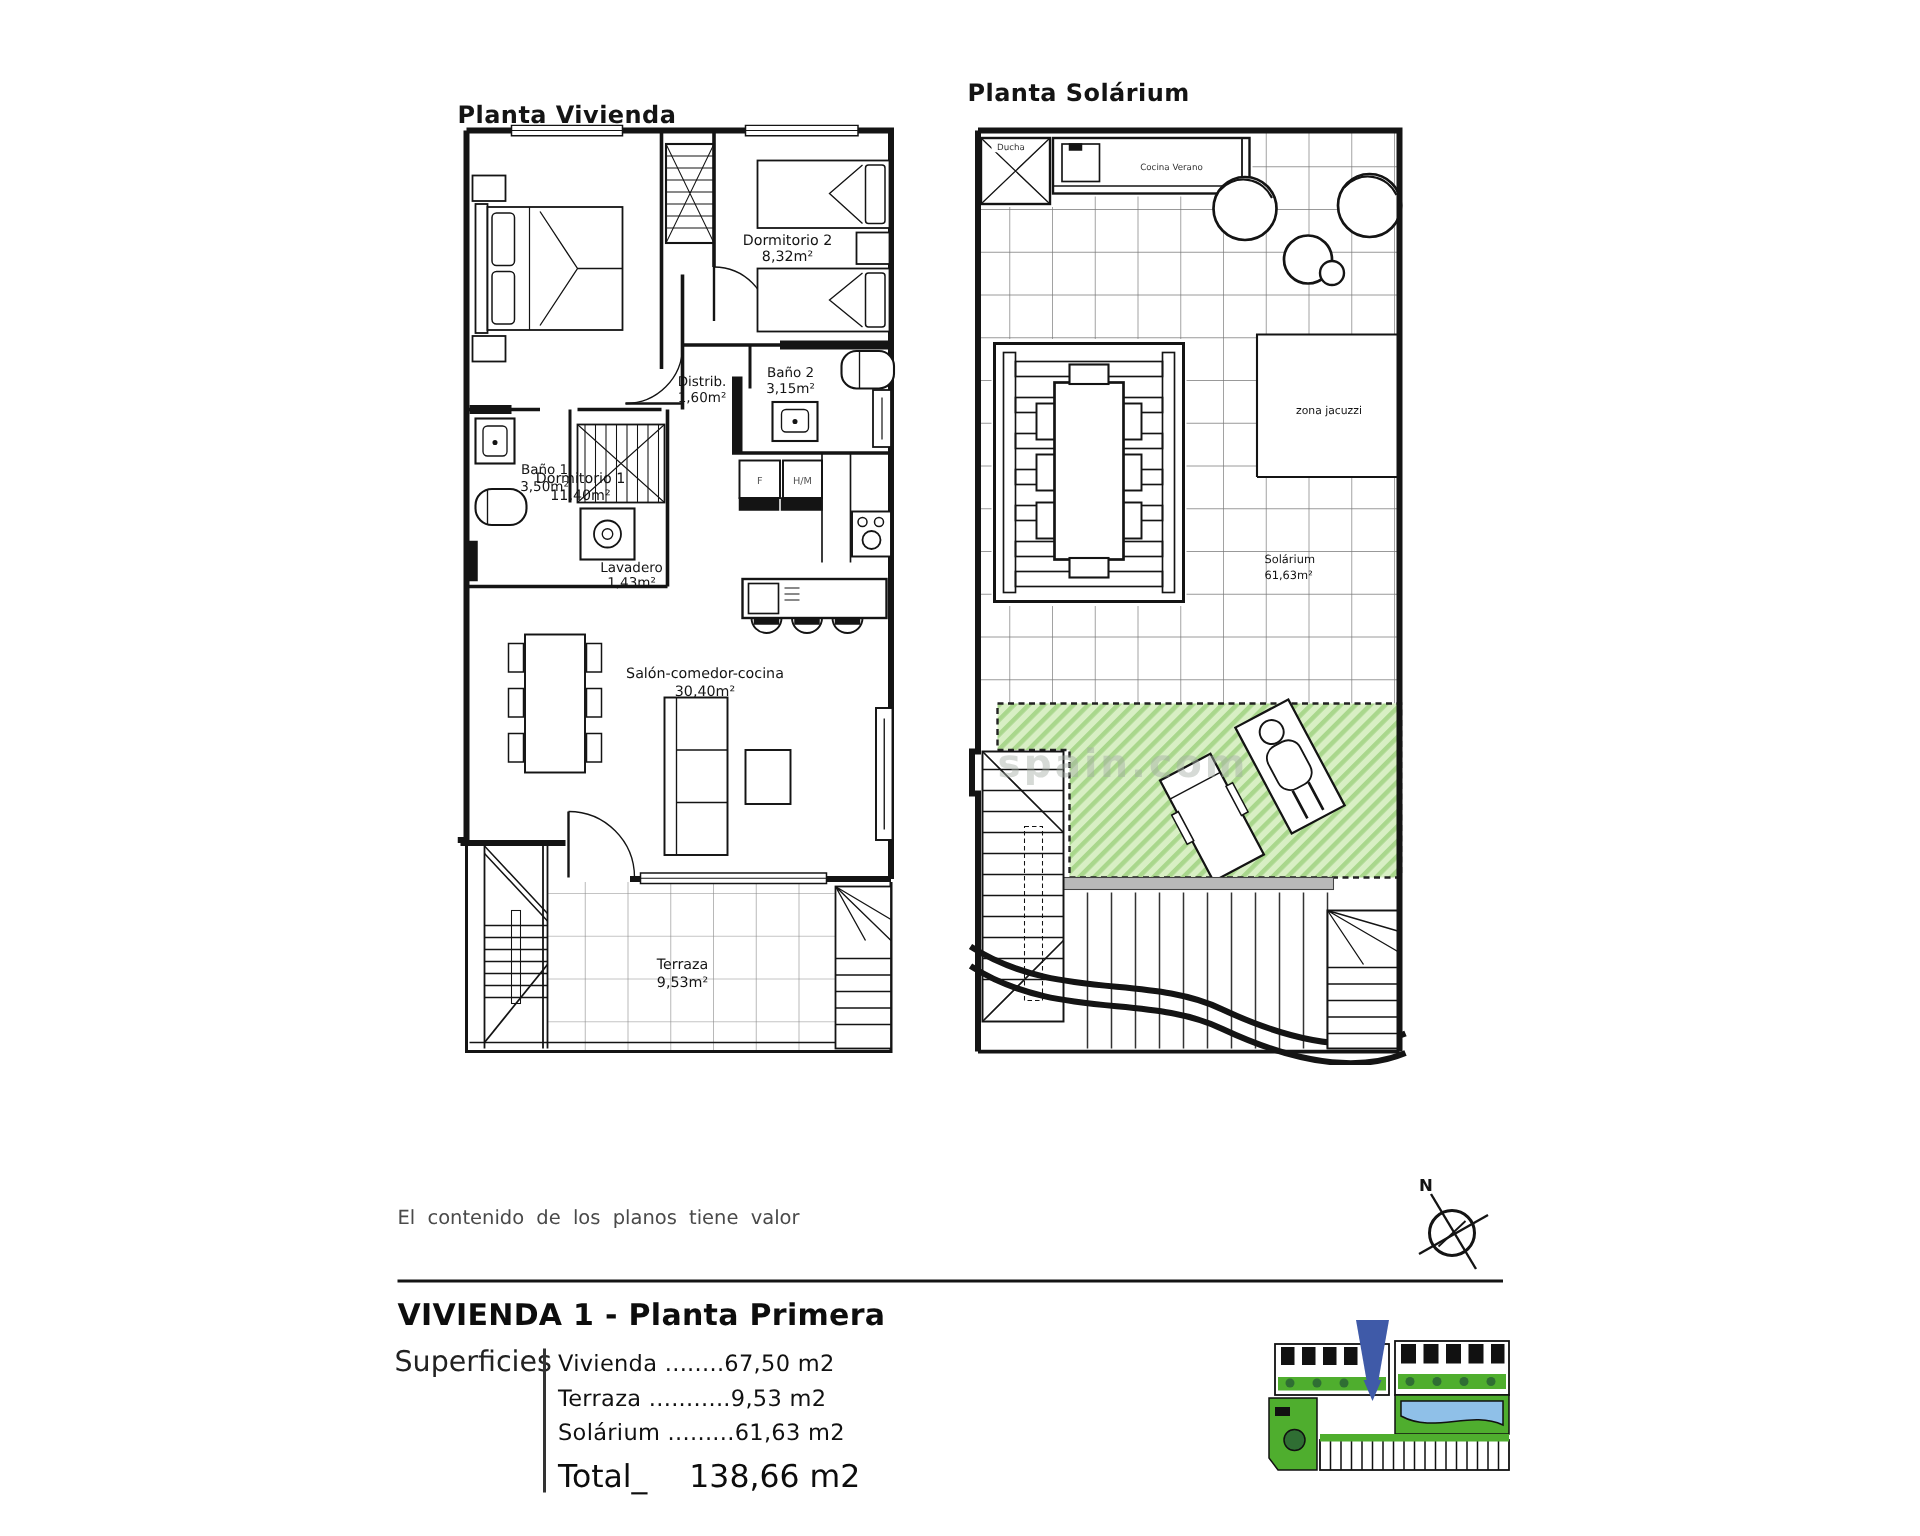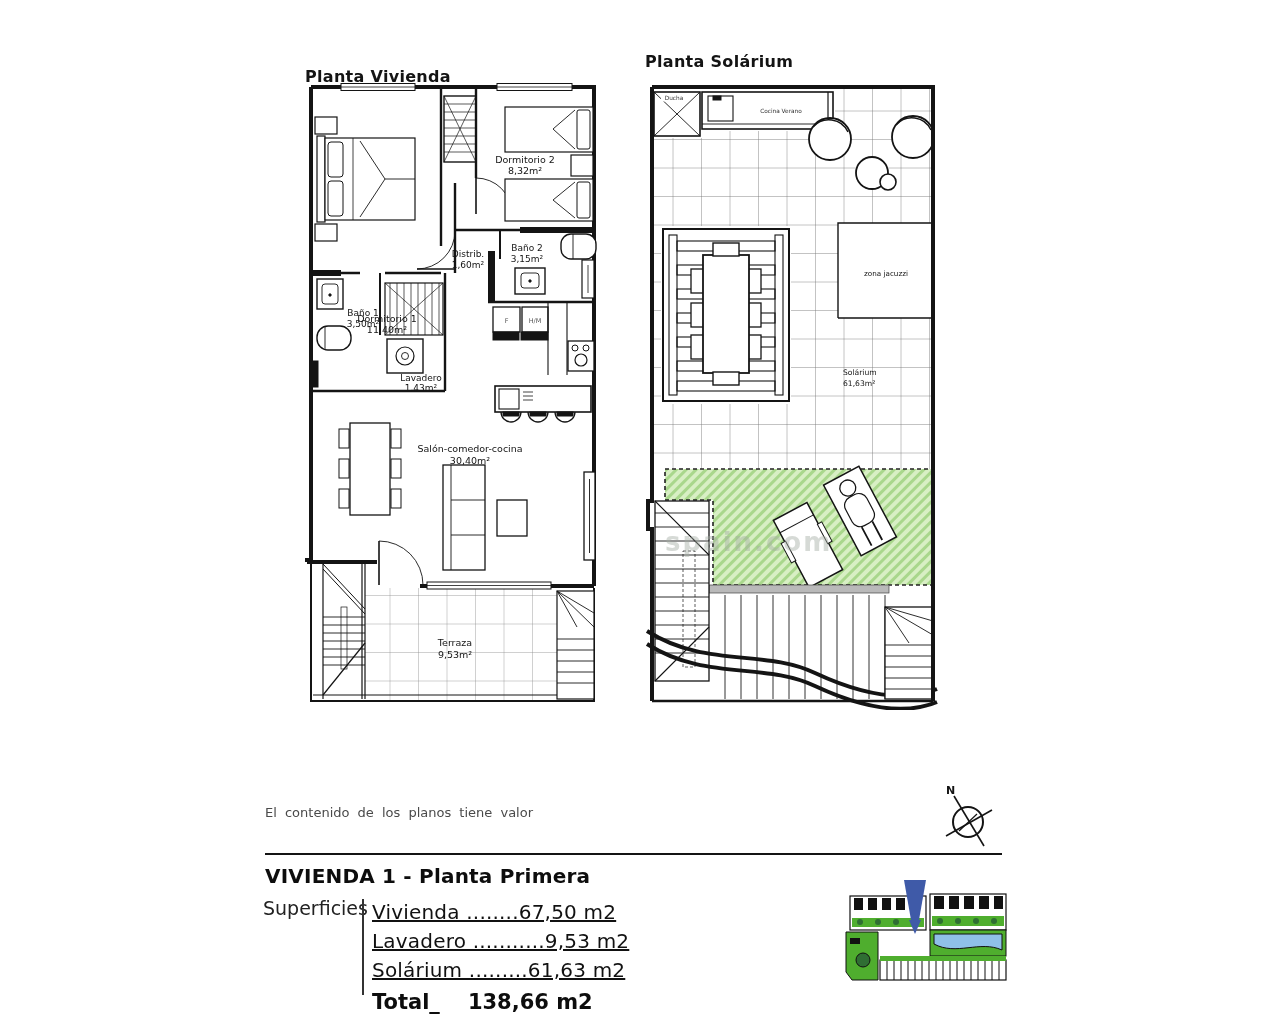--- a/index.html
+++ b/index.html
@@ -9,28 +9,28 @@
   .plan-title{font-size:16px;font-weight:bold;letter-spacing:.3px;color:#141414;}
   svg{display:block;}
   svg text{font-family:"DejaVu Sans","Liberation Sans",sans-serif;fill:#141414;}
   .plabel{font-size:9.5px;text-anchor:middle;}
   .plabel2{font-size:9px;text-anchor:middle;}
   .tinylabel{font-size:5.8px;text-anchor:middle;fill:#333;}
   .jaclabel{font-size:7.2px;text-anchor:middle;}
   .sollabel{font-size:7.6px;}
   .appl{font-size:6.5px;text-anchor:middle;fill:#555;}
   .watermark{font-size:26px;font-weight:bold;letter-spacing:2px;
-             color:rgba(165,172,165,.45);margin-top:32px;}
+             color:rgba(165,172,165,.45);}
   .disclaimer{font-size:13px;line-height:1.65;color:#4a4a4a;word-spacing:4px;}
   .rule{border-top:2px solid #141414;}
   .unit-title{font-size:20px;font-weight:bold;color:#0d0d0d;letter-spacing:.2px;}
   .superficies{font-size:19px;color:#222;}
   .vline{width:2px;background:#333;}
-  .surf-row{font-size:20px;color:#111;margin-bottom:5px;letter-spacing:.2px;text-decoration:underline;}
-  .total-row{font-size:21px;font-weight:bold;color:#0d0d0d;margin-top:8px;}
+  .surf-row{font-size:15px;color:#111;margin-bottom:5px;letter-spacing:.2px;}
+  .total-row{font-size:21px;font-weight:normal;color:#0d0d0d;margin-top:8px;}
   .total-row .gap{display:inline-block;width:28px;}
 </style>
 </head>
 <body>
 
 <div class="abs plan-title" style="left:305px;top:67px;">Planta Vivienda</div>
 
 <svg class="abs" style="left:305px;top:83px;" width="295" height="627" viewBox="0 0 295 627">
   <defs>
     <pattern id="tile" width="28.5" height="28.5" patternUnits="userSpaceOnUse">
@@ -356,21 +356,21 @@
 <div class="abs rule" style="left:265px;top:853px;width:737px;"></div>
 
 <div class="abs unit-title" style="left:265px;top:864px;">VIVIENDA 1 - Planta Primera</div>
 
 <div class="abs superficies" style="left:263px;top:897px;">Superficies</div>
 
 <div class="abs vline" style="left:362px;top:899px;height:96px;"></div>
 
 <div class="abs" style="left:372px;top:900px;">
   <div class="surf-row">Vivienda ........67,50 m2</div>
-  <div class="surf-row">Lavadero ...........9,53 m2</div>
+  <div class="surf-row">Terraza ...........9,53 m2</div>
   <div class="surf-row">Solárium .........61,63 m2</div>
   <div class="total-row">
     <span>Total_</span><span class="gap"></span><span>138,66 m2</span>
   </div>
 </div>
 
 <svg class="abs" style="left:838px;top:880px;" width="178" height="108" viewBox="0 0 178 108">
 
   <g stroke="#111" stroke-width="1.2" fill="#ffffff">
     <rect x="12" y="16" width="76" height="34"></rect>

